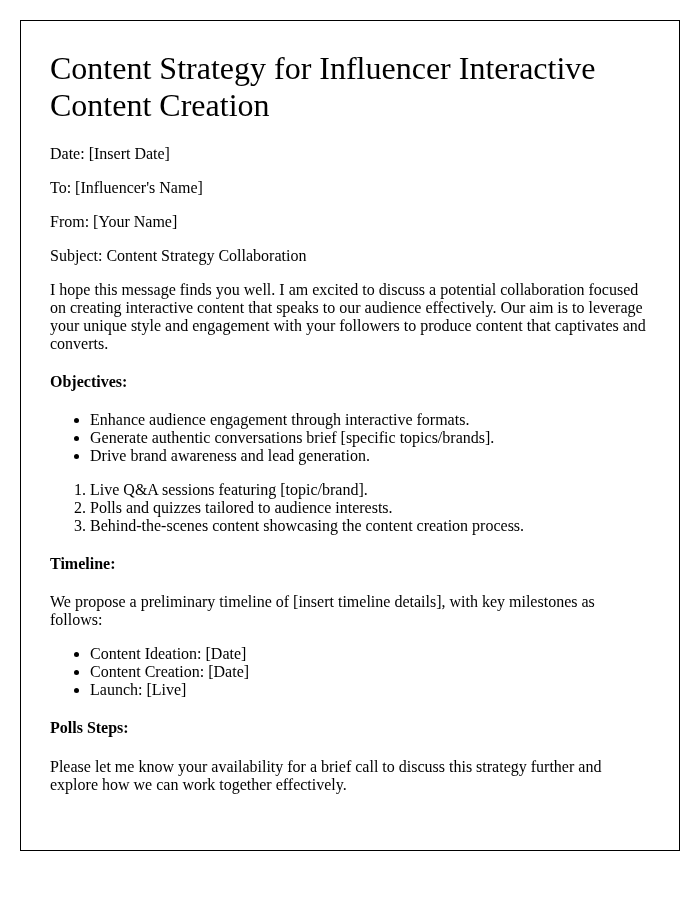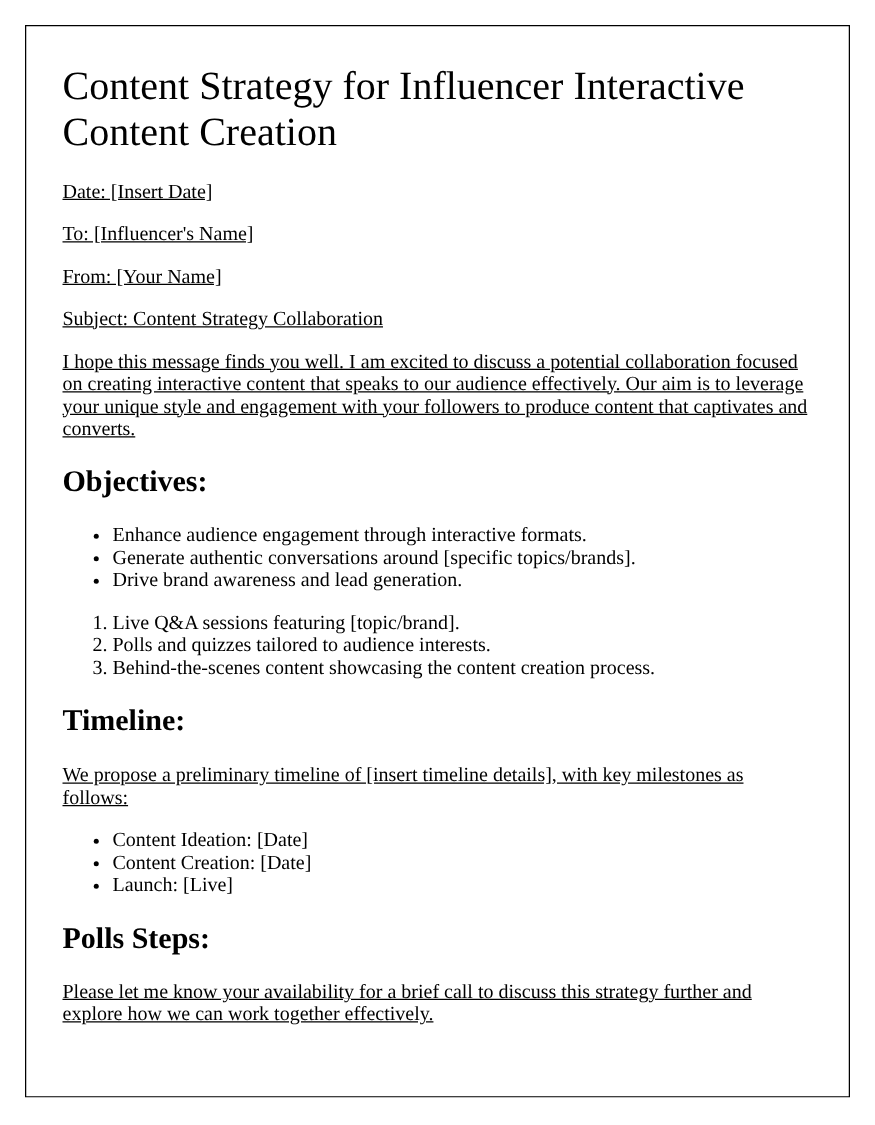--- a/index.html
+++ b/index.html
@@ -17,28 +17,27 @@
     padding: 29px 30px 40px 29px;
     background: #ffffff;
   }
   h1.doc-title {
     font-size: 32px;
     font-weight: normal;
     line-height: 1.15;
     margin: 0 0 21px 0;
   }
   h2.section-heading {
-    font-size: 24px;
+    font-size: 16px;
     font-weight: bold;
     line-height: 1.15;
     margin: 20px 0 20px 0;
   }
   p {
     margin: 16px 0;
-    text-decoration: underline;
   }
   ul, ol {
     margin: 16px 0;
     padding-left: 40px;
   }
   li {
     margin: 0;
     padding: 0;
   }
 </style>
@@ -57,21 +56,21 @@
 
   <p>Subject: Content Strategy Collaboration</p>
 
 
   <p>I hope this message finds you well. I am excited to discuss a potential collaboration focused on creating interactive content that speaks to our audience effectively. Our aim is to leverage your unique style and engagement with your followers to produce content that captivates and converts.</p>
 
   <h2 class="section-heading">Objectives:</h2>
 
   <ul>
     <li>Enhance audience engagement through interactive formats.</li>
-    <li>Generate authentic conversations around [specific topics/brands].</li>
+    <li>Generate authentic conversations brief [specific topics/brands].</li>
     <li>Drive brand awareness and lead generation.</li>
   </ul>
 
 
   <ol>
     <li>Live Q&amp;A sessions featuring [topic/brand].</li>
     <li>Polls and quizzes tailored to audience interests.</li>
     <li>Behind-the-scenes content showcasing the content creation process.</li>
   </ol>
 

